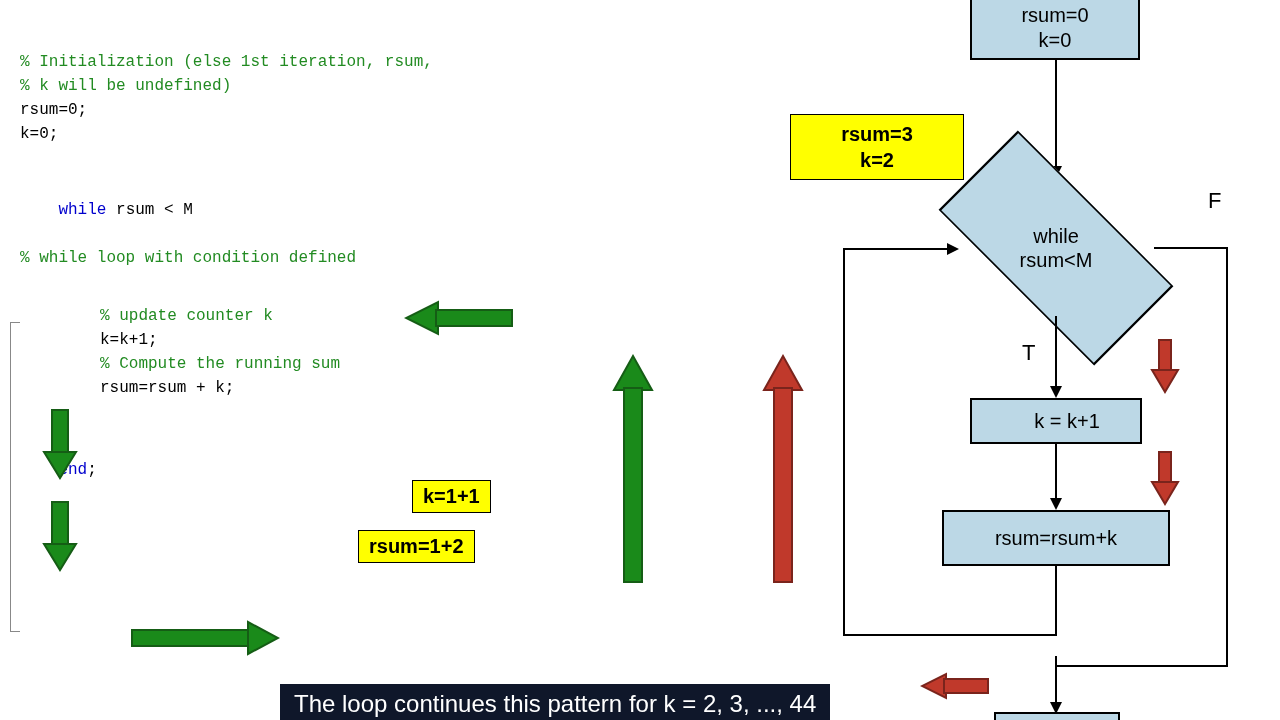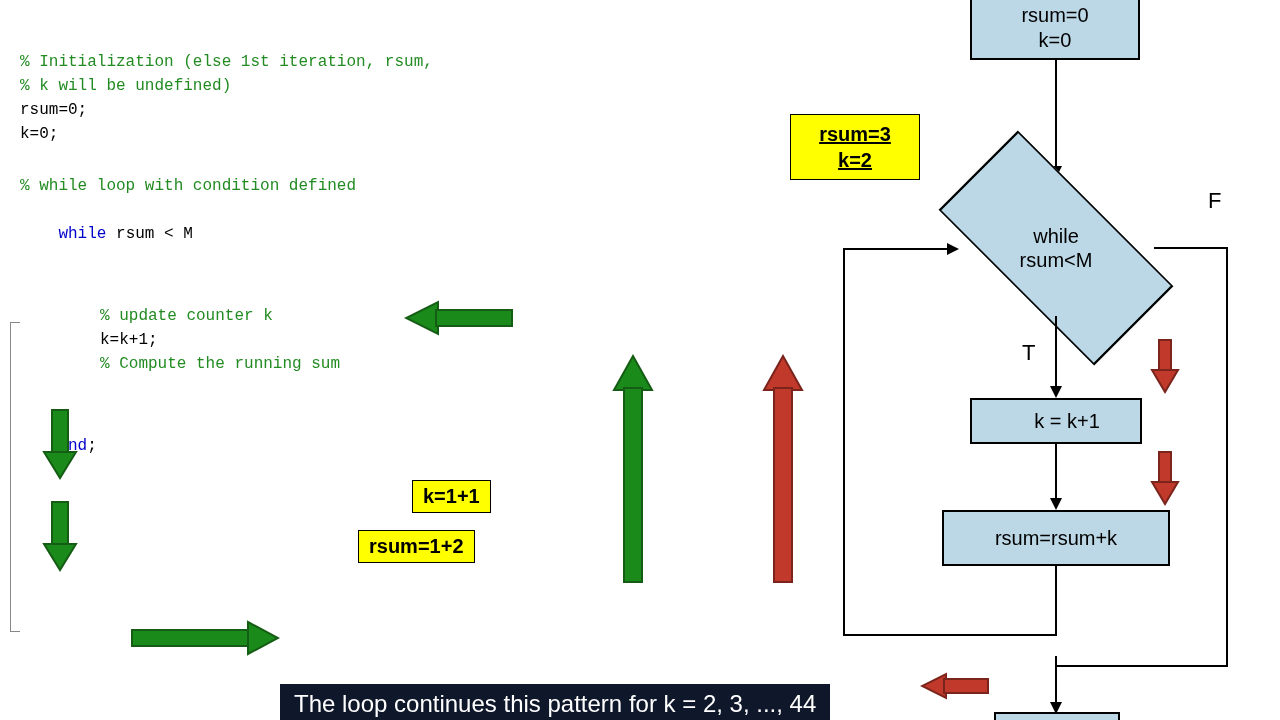--- a/index.html
+++ b/index.html
@@ -109,35 +109,36 @@
 </style>
 </head>
 <body>
 
 <div class="code-area">
   <div class="code-line comment">% Initialization (else 1st iteration, rsum,</div>
   <div class="code-line comment">% k will be undefined)</div>
   <div class="code-line code">rsum=0;</div>
   <div class="code-line code">k=0;</div>
   <div style="height:28px"></div>
-  <div class="code-line comment">% while loop with condition defined</div>
   <div class="code-line">
     <span class="keyword">while</span><span class="code"> rsum &lt; M</span>
   </div>
+  <div class="code-line comment">% while loop with condition defined</div>
   <div style="height:34px"></div>
   <div class="code-line comment indent">% update counter k</div>
   <div class="code-line code indent">k=k+1;</div>
   <div class="code-line comment indent">% Compute the running sum</div>
+  <div class="code-line code indent">rsum=rsum + k;</div>
   <div style="height:34px"></div>
   <div class="code-line">
     <span class="keyword">end</span><span class="code">;</span>
   </div>
 </div>
 
-<div class="hl big" style="left:790px; top:114px; width:130px;text-decoration:underline;">
+<div class="hl big" style="left:790px; top:114px; width:174px;">
   <div>rsum=3</div>
   <div>k=2</div>
 </div>
 <div class="hl" style="left:412px; top:440px;margin-top:40px;">k=1+1</div>
 <div class="hl" style="left:358px; top:530px;">rsum=1+2</div>
 
 <div class="arrow" style="left:42px; top:408px;">
   <svg width="36" height="72">
       <g fill="#1a8a1a" stroke="#155d15" stroke-width="2">
         <rect x="10" y="2" width="16" height="44"></rect>

